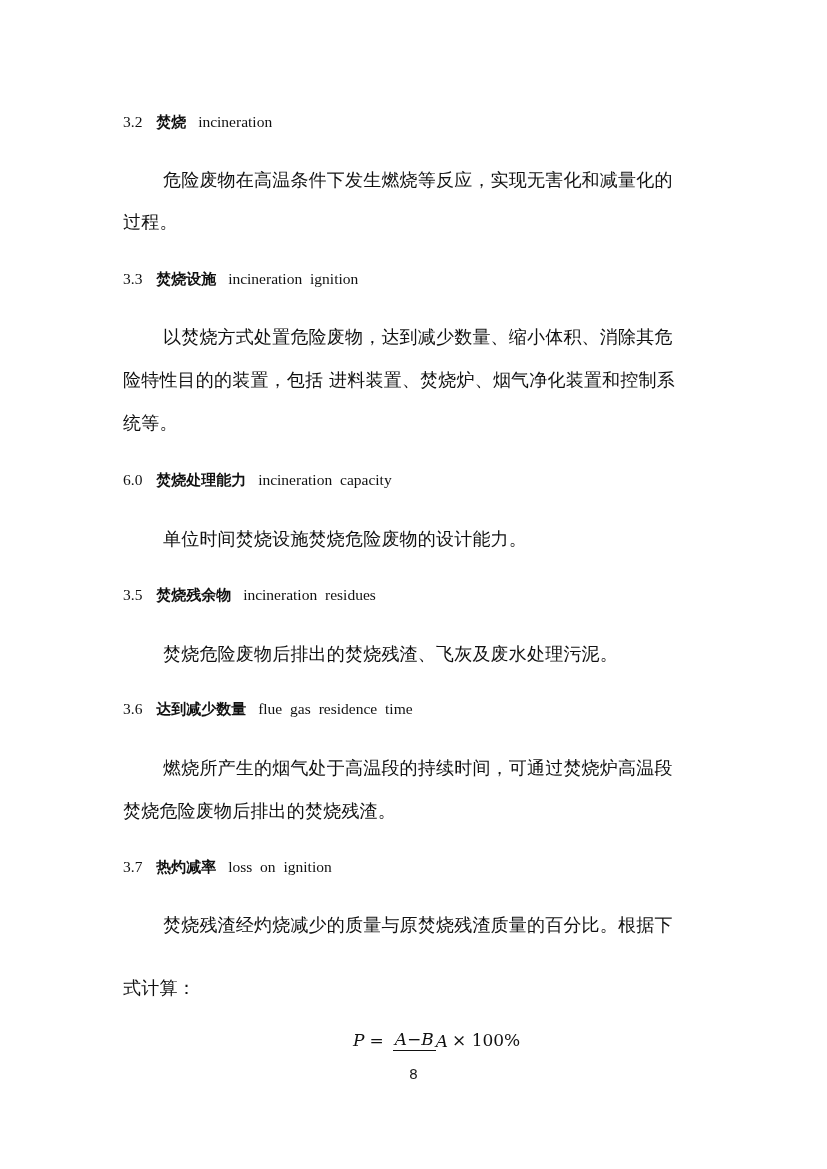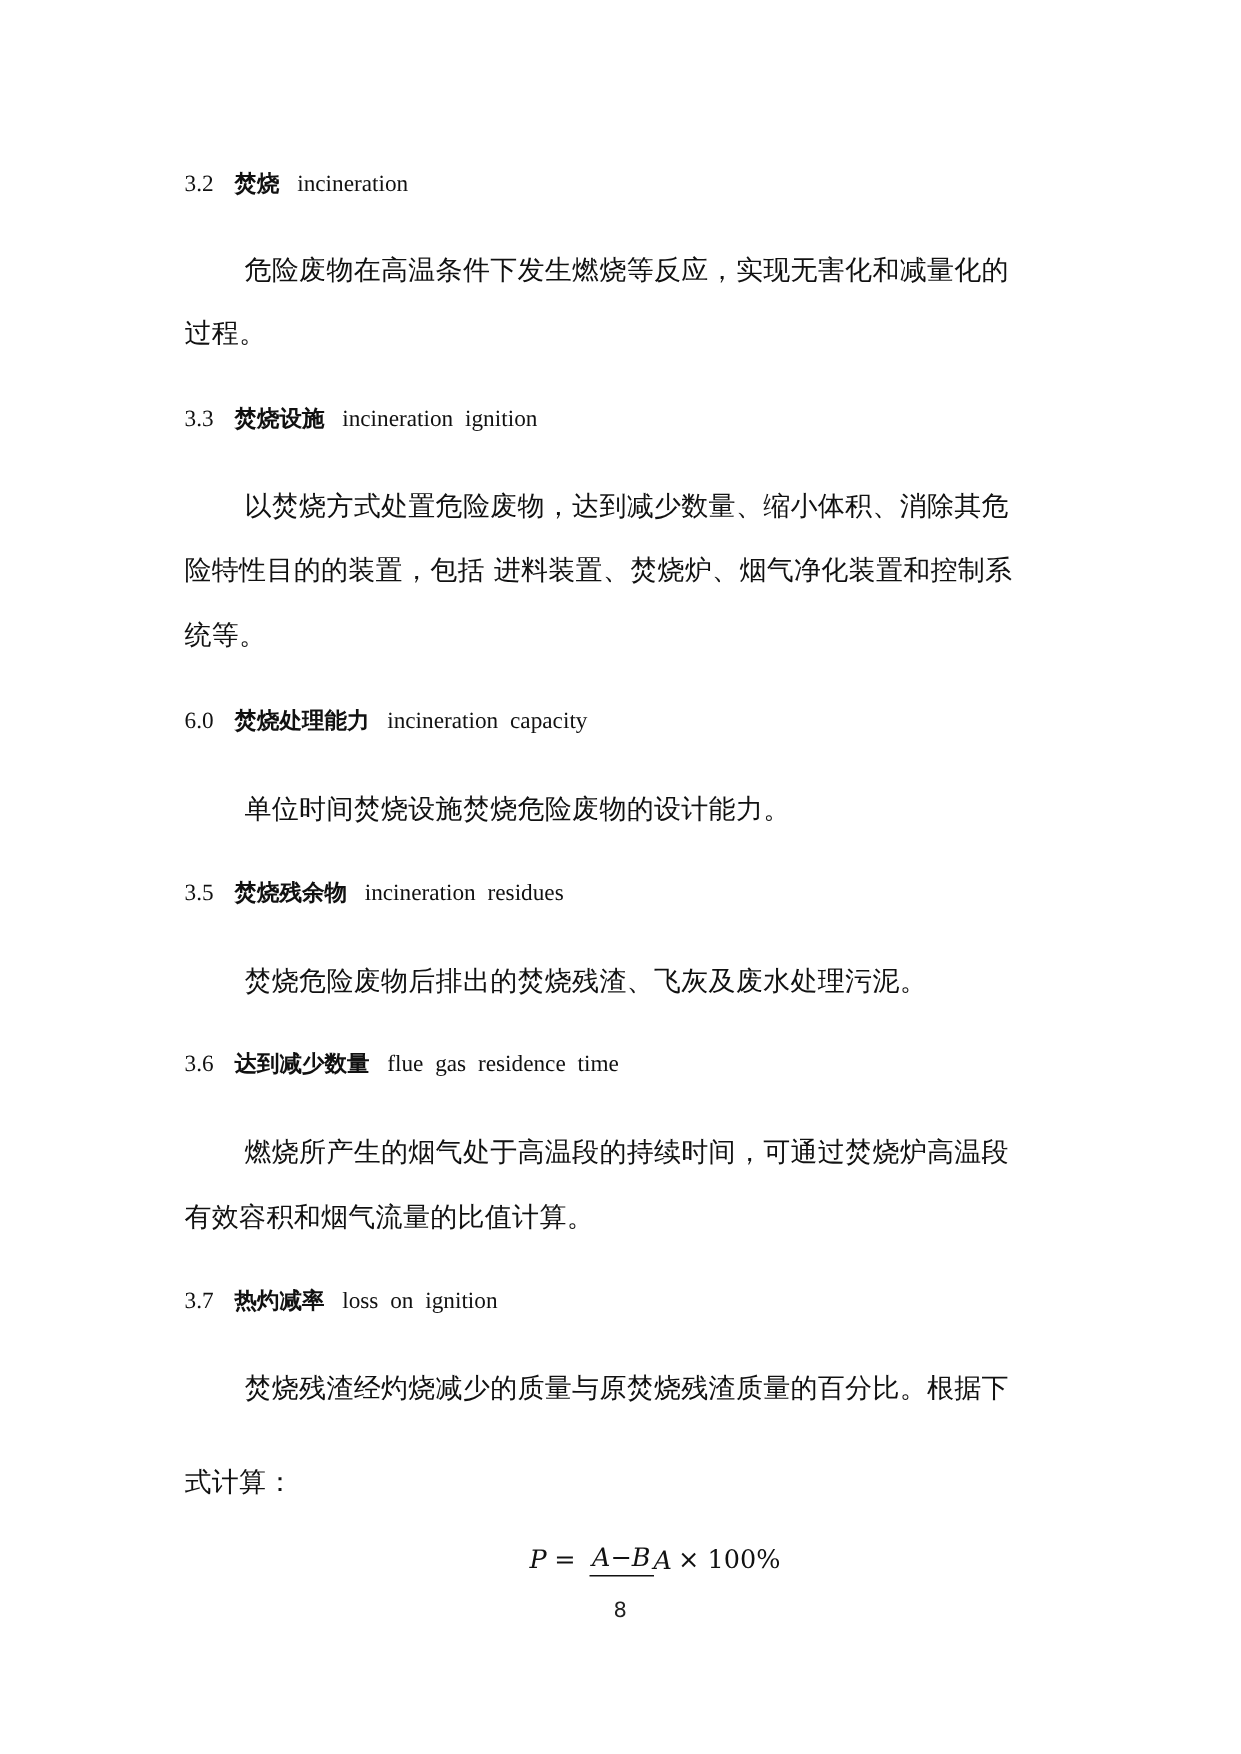--- a/index.html
+++ b/index.html
@@ -66,21 +66,21 @@
   <span class="en">incineration residues</span>
 </div>
 <div class="para-line indent" style="top:642px;">焚烧危险废物后排出的焚烧残渣、飞灰及废水处理污泥。</div>
 
 <div class="heading" style="top:700px;">
   <span class="num">3.6</span>
   <span class="zh">达到减少数量</span>
   <span class="en">flue gas residence time</span>
 </div>
 <div class="para-line indent" style="top:756px;">燃烧所产生的烟气处于高温段的持续时间，可通过焚烧炉高温段</div>
-<div class="para-line noindent" style="top:799px;">有效容积和烟气流量的比值计算。</div>
+<div class="para-line noindent" style="top:799px;">焚烧危险废物后排出的焚烧残渣。</div>
 
 <div class="heading" style="top:858px;">
   <span class="num">3.7</span>
   <span class="zh">热灼减率</span>
   <span class="en">loss on ignition</span>
 </div>
 <div class="para-line indent" style="top:913px;">焚烧残渣经灼烧减少的质量与原焚烧残渣质量的百分比。根据下</div>
 <div class="para-line noindent" style="top:964px;margin-top:12px;">式计算：</div>
 
 <div class="formula">

